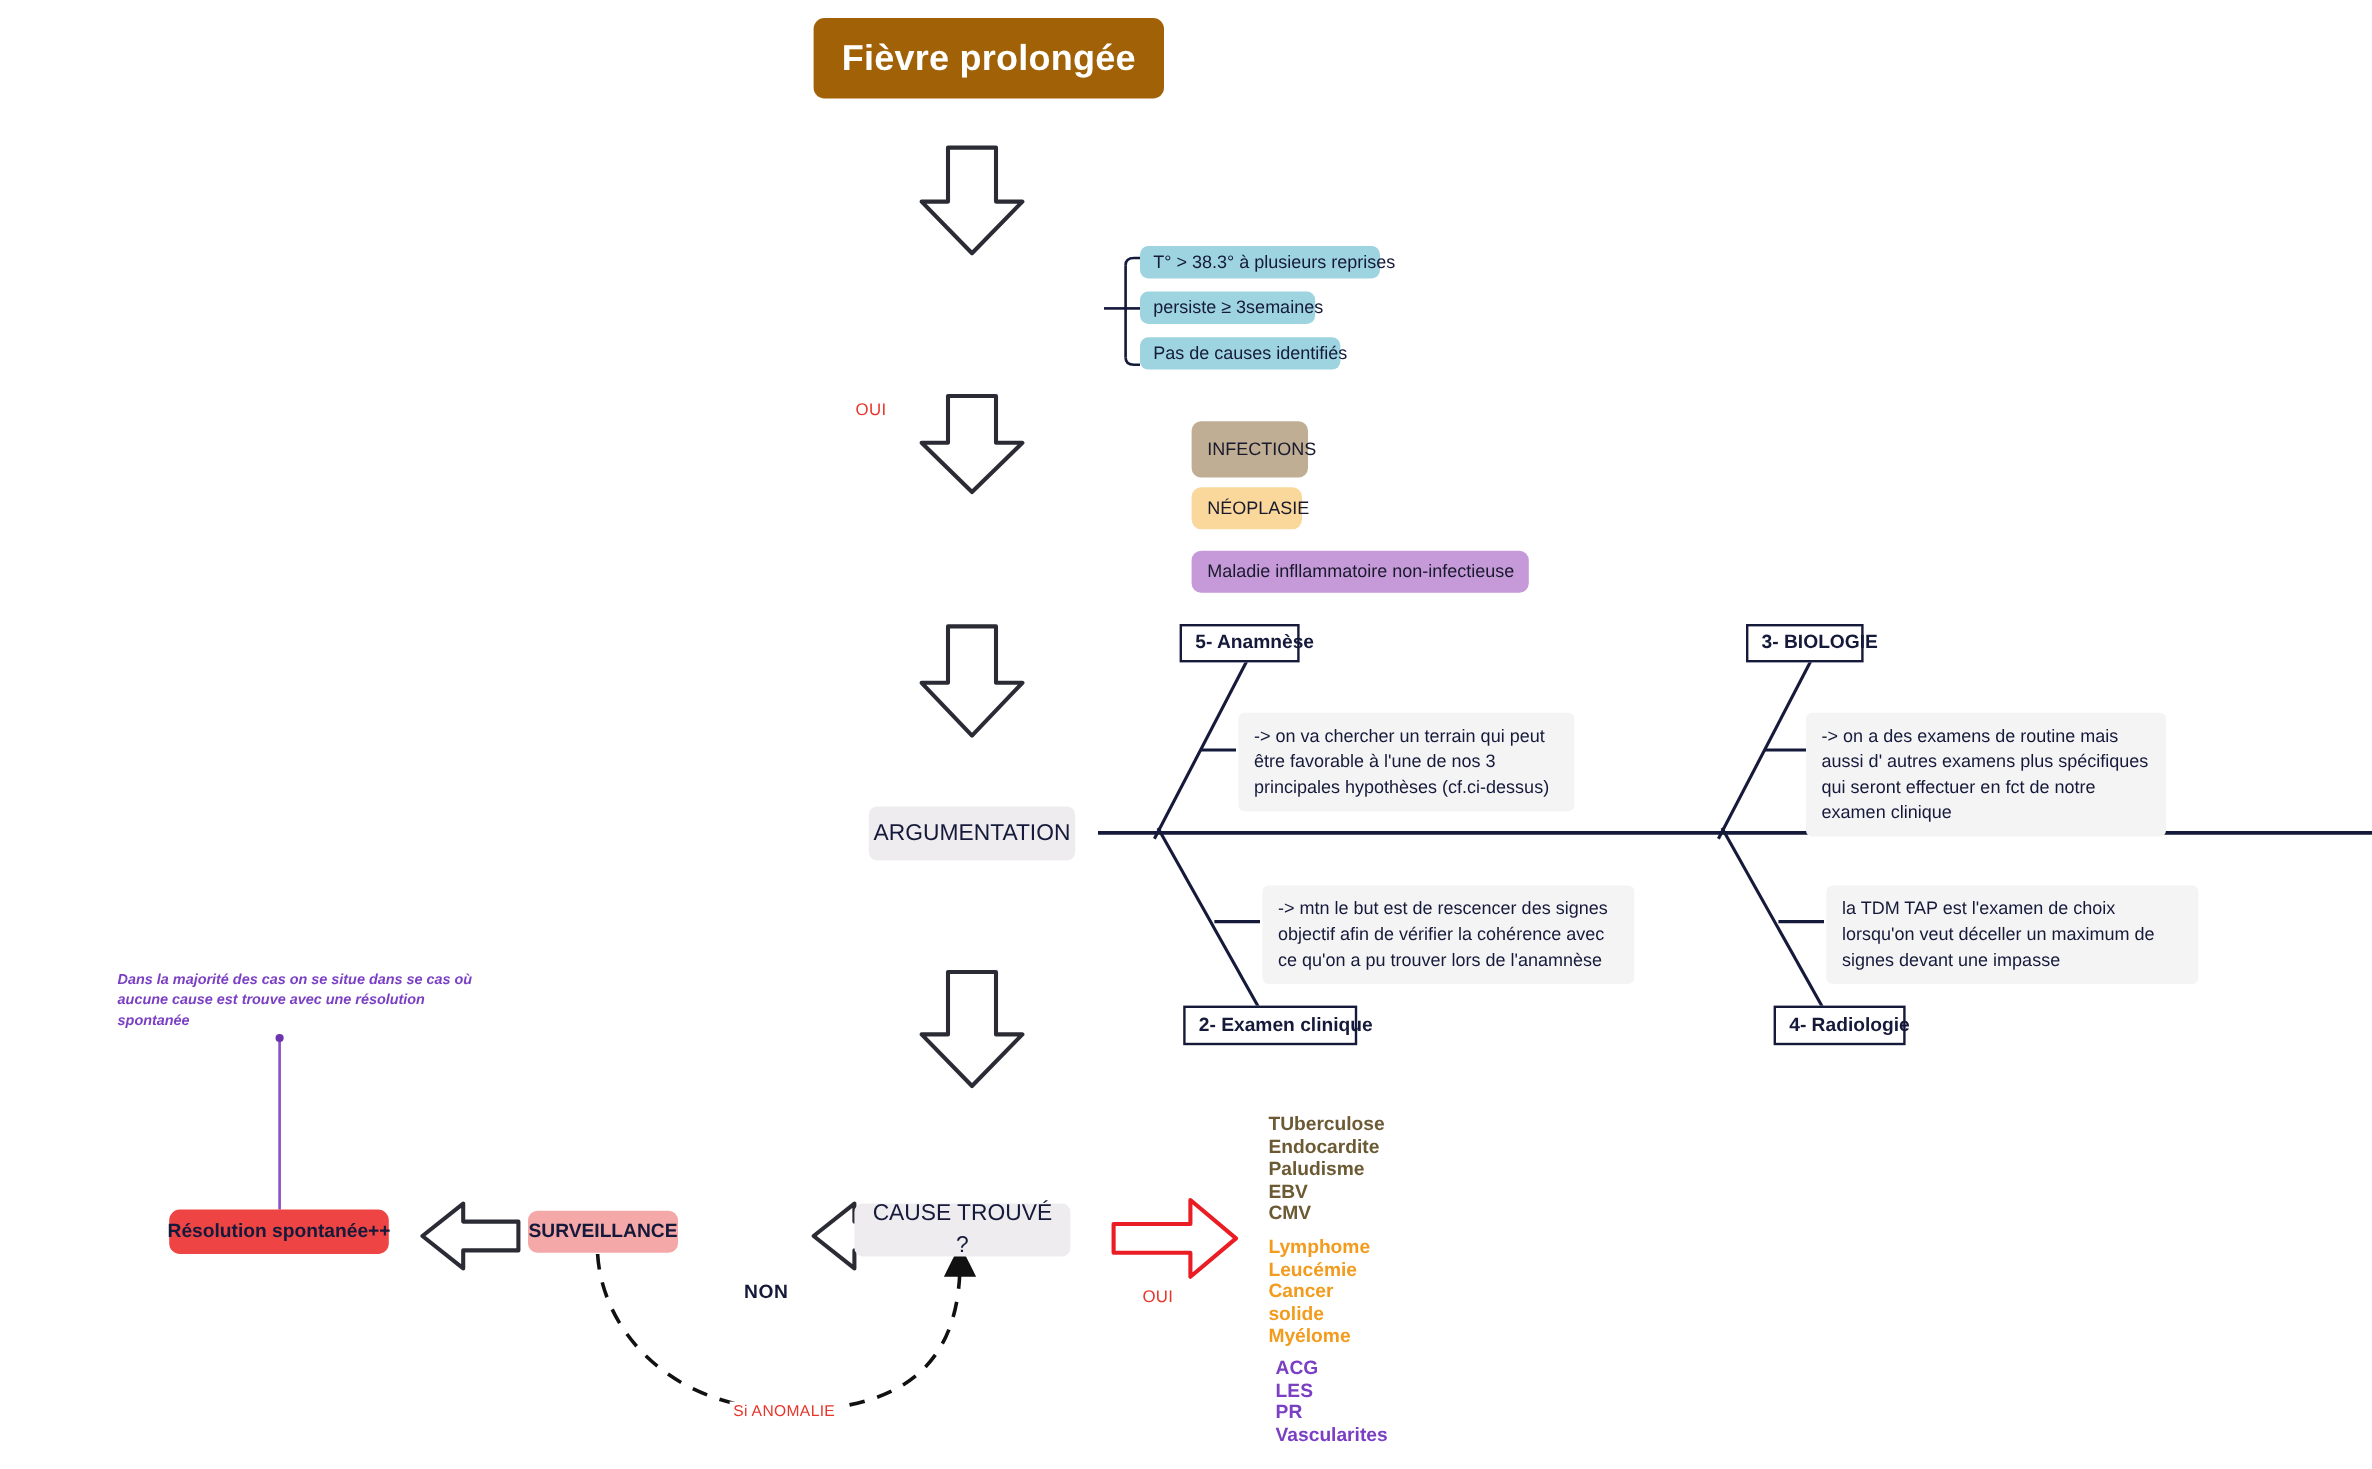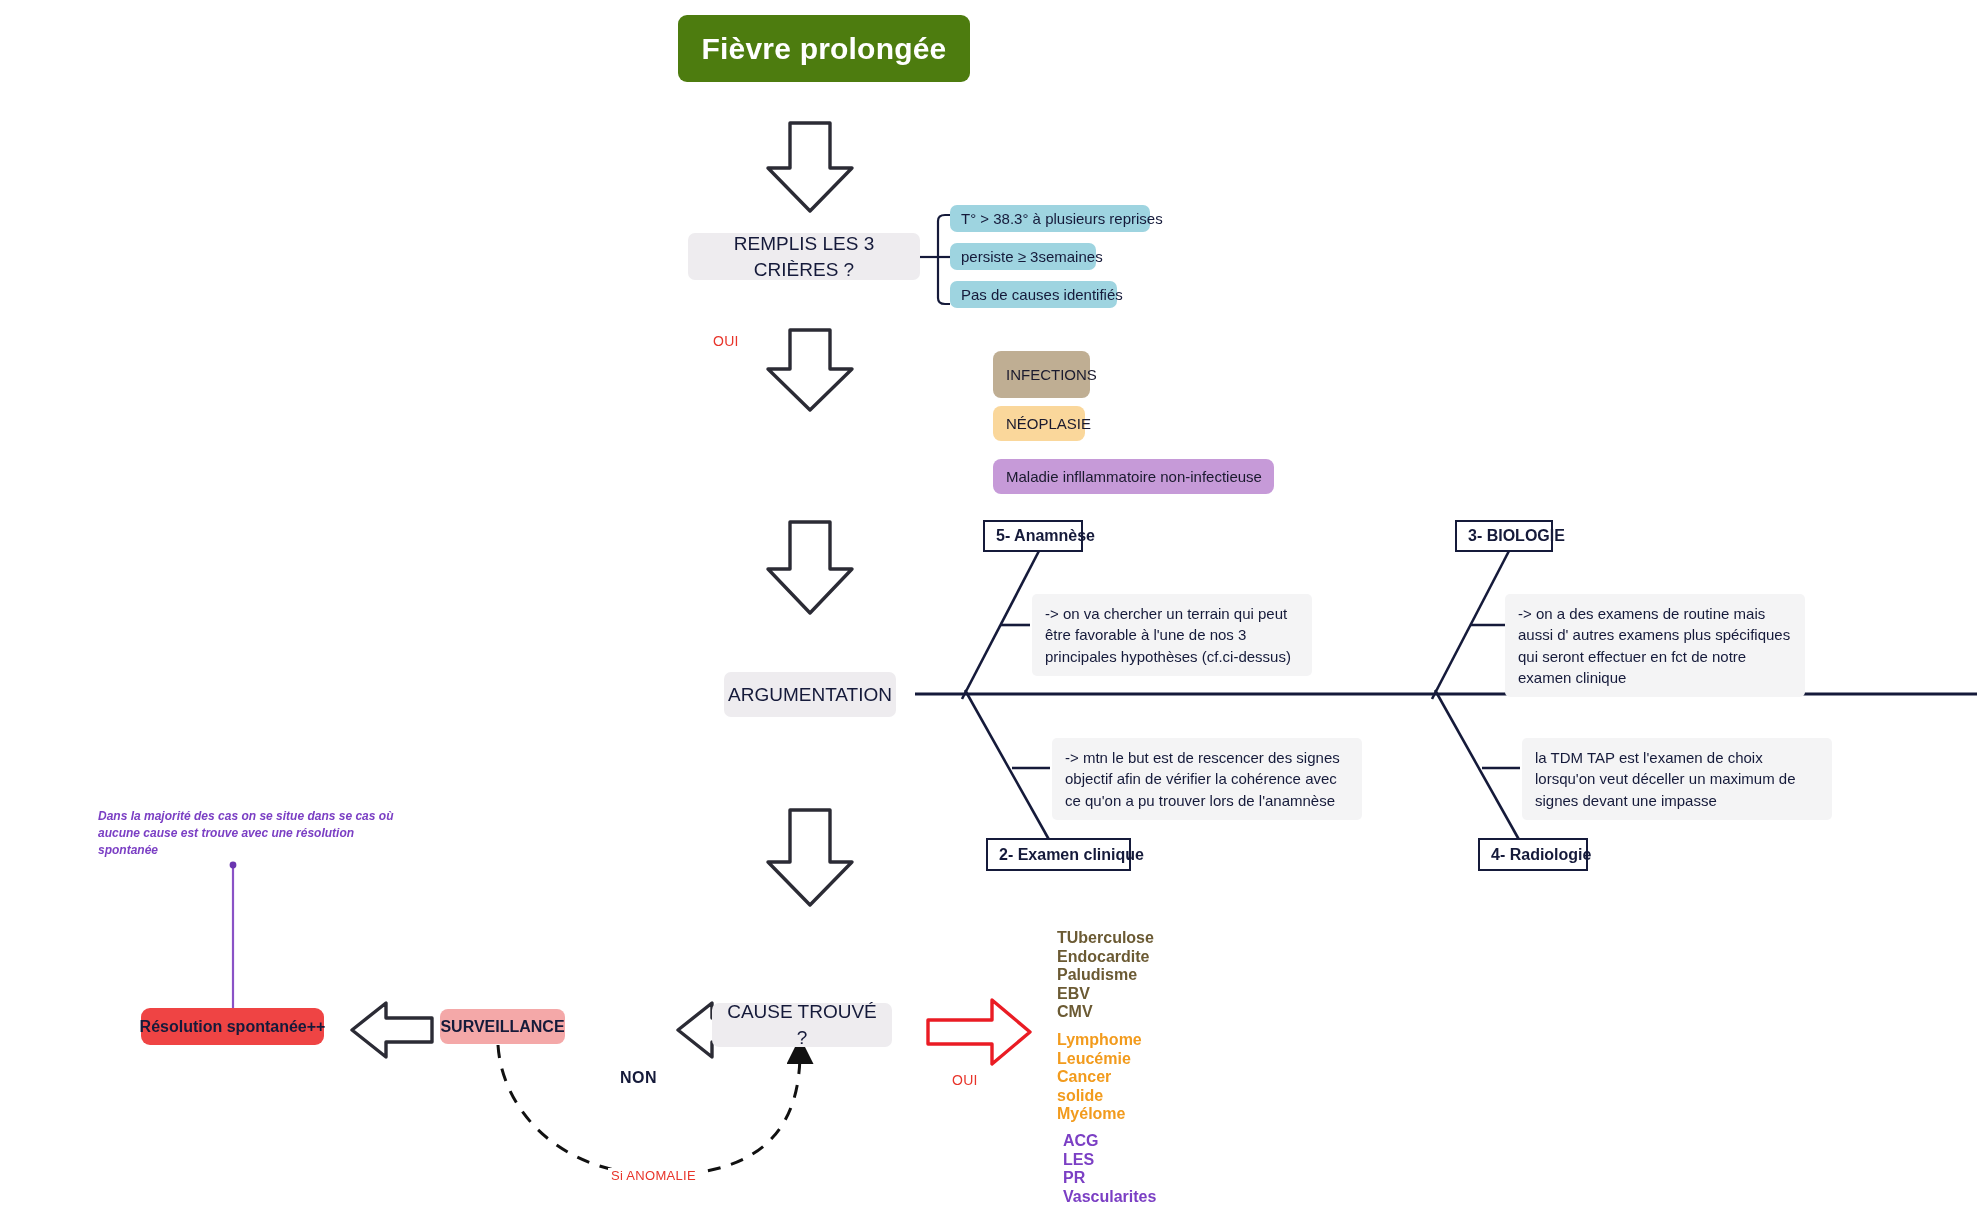--- a/index.html
+++ b/index.html
@@ -17,21 +17,21 @@
     height: 1224px;
     background: #ffffff;
     overflow: hidden;
   }
   .abs { position: absolute; }
 
   
   .title-box {
     left: 678px; top: 15px;
     width: 292px; height: 67px;
-    background: #4d7c0f;
+    background: #a16207;
     border-radius: 9px;
     display: flex; align-items: center; justify-content: center;
   }
   .title-box span {
     color: #ffffff;
     font-size: 30px;
     font-weight: 600;
     letter-spacing: .2px;
   }
 
@@ -237,23 +237,20 @@
     <g>
       <path d="M498,1045 C502,1110 560,1175 660,1175" fill="none" stroke="#111111" stroke-width="3" stroke-dasharray="13,11"></path>
       <path d="M660,1175 C770,1175 800,1120 800,1052" fill="none" stroke="#111111" stroke-width="3" stroke-dasharray="13,11" marker-end="url(#blackarrow)"></path>
     </g>
   </svg>
 
   <div class="abs title-box">
     <span>Fièvre prolongée</span>
   </div>
 
-  <div class="abs grey-box" style="left:688px; top:233px; width:232px; height:47px;">
-    <span>REMPLIS LES 3 CRIÈRES ?</span>
-  </div>
 
   <div class="abs chip-blue" style="left:950px; top:205px; width:200px; height:27px;">
     <span>T° &gt; 38.3° à plusieurs reprises</span>
   </div>
   <div class="abs chip-blue" style="left:950px; top:243px; width:146px; height:27px;">
     <span>persiste ≥ 3semaines</span>
   </div>
   <div class="abs chip-blue" style="left:950px; top:281px; width:167px; height:27px;">
     <span>Pas de causes identifiés</span>
   </div>

